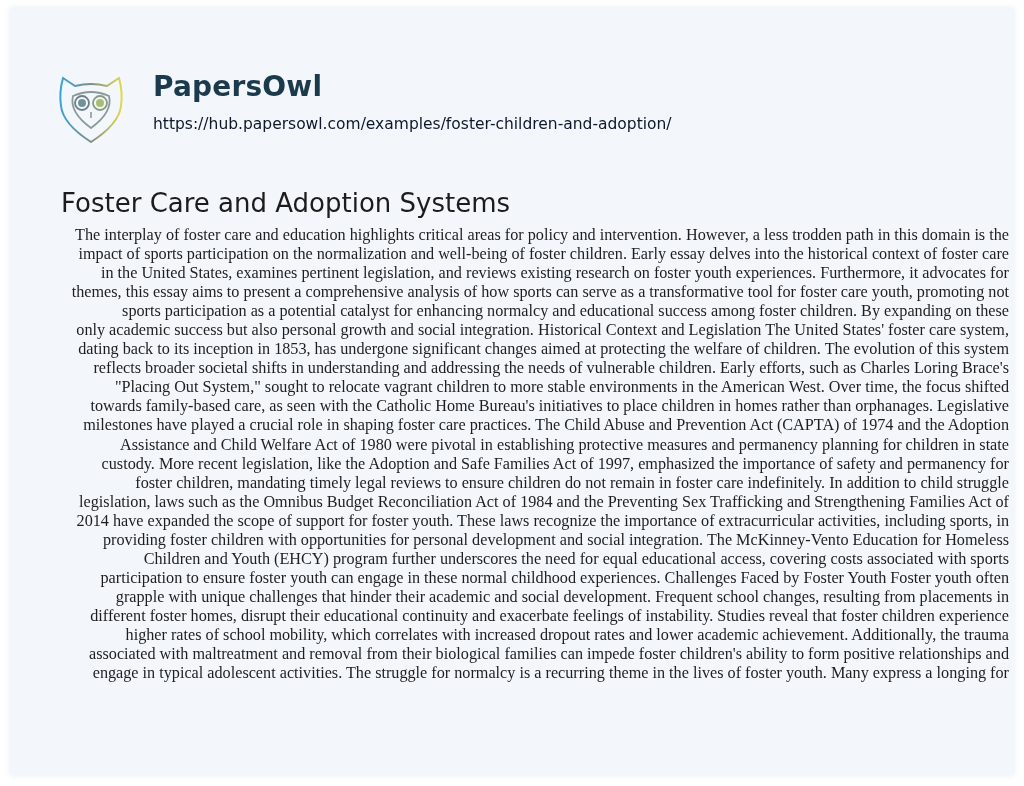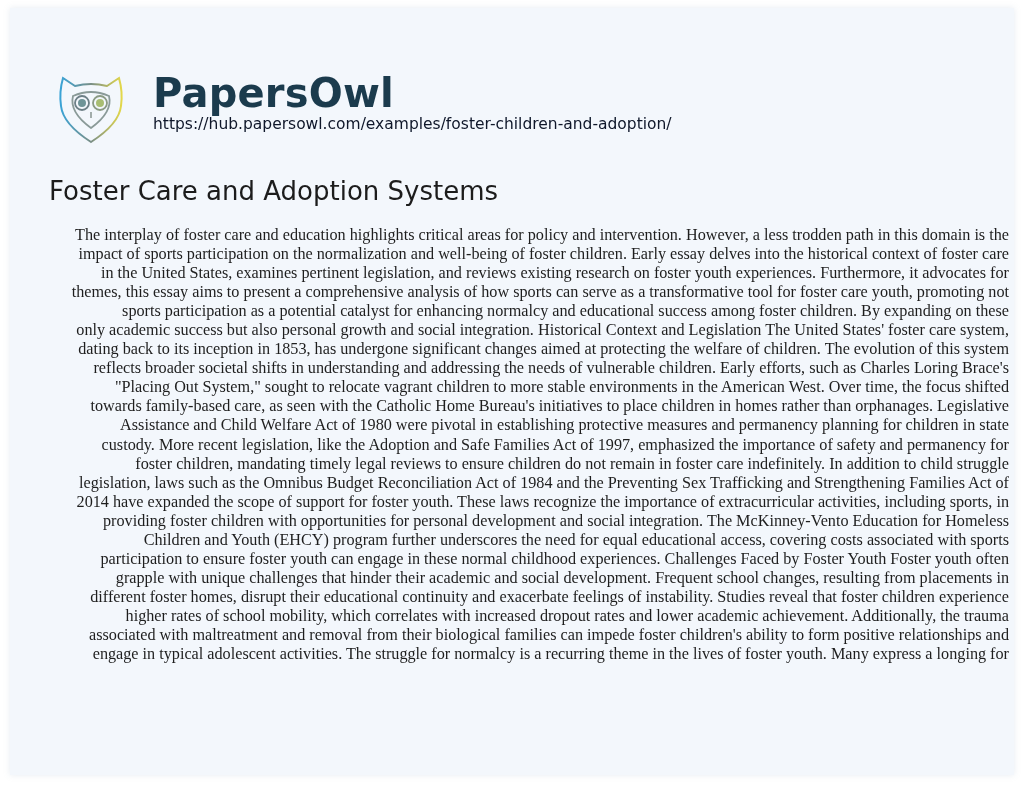--- a/index.html
+++ b/index.html
@@ -14,29 +14,29 @@
   }
   .header {
     position: absolute; left: 0; top: 0; width: 100%; height: 150px;
   }
   .logo {
     position: absolute; left: 41px; top: 58px; width: 80px; height: 80px;
   }
   .brand-name {
     position: absolute; left: 143px; top: 62px;
     font-family: "DejaVu Sans", sans-serif; font-weight: bold;
-    font-size: 40px; color: #1b3b4d; letter-spacing: 0.2px;
+    font-size: 28px; color: #1b3b4d; letter-spacing: 0.2px;
   }
   .brand-url {
     position: absolute; left: 143px; top: 107px;
     font-family: "DejaVu Sans", sans-serif; font-size: 15.5px;
     color: #0f172a; text-decoration: none;
   }
   .title {
-    position: absolute; left: 39px; top: 168px; margin: 0;
+    position: absolute; left: 39px; top: 168px; margin: 12px;
     font-family: "DejaVu Sans", sans-serif; font-weight: normal;
     font-size: 26px; color: #1c1c1c; white-space: nowrap;
   }
   .body-text {
     position: absolute; left: 39px; top: 218px; width: 960px;
     font-family: "Liberation Serif", serif; font-size: 16.2px;
     line-height: 19.05px; color: #1e1e1e;
   }
   .body-text .line { display: block; white-space: nowrap; text-align: right; }
 </style>
@@ -73,20 +73,21 @@
     <span class="line">The interplay of foster care and education highlights critical areas for policy and intervention. However, a less trodden path in this domain is the</span>
     <span class="line">impact of sports participation on the normalization and well-being of foster children. Early essay delves into the historical context of foster care</span>
     <span class="line">in the United States, examines pertinent legislation, and reviews existing research on foster youth experiences. Furthermore, it advocates for</span>
     <span class="line">themes, this essay aims to present a comprehensive analysis of how sports can serve as a transformative tool for foster care youth, promoting not</span>
     <span class="line">sports participation as a potential catalyst for enhancing normalcy and educational success among foster children. By expanding on these</span>
     <span class="line">only academic success but also personal growth and social integration. Historical Context and Legislation The United States' foster care system,</span>
     <span class="line">dating back to its inception in 1853, has undergone significant changes aimed at protecting the welfare of children. The evolution of this system</span>
     <span class="line">reflects broader societal shifts in understanding and addressing the needs of vulnerable children. Early efforts, such as Charles Loring Brace's</span>
     <span class="line">"Placing Out System," sought to relocate vagrant children to more stable environments in the American West. Over time, the focus shifted</span>
     <span class="line">towards family-based care, as seen with the Catholic Home Bureau's initiatives to place children in homes rather than orphanages. Legislative</span>
+    <span class="line">milestones have played a crucial role in shaping foster care practices. The Child Abuse and Prevention Act (CAPTA) of 1974 and the Adoption</span>
     <span class="line">Assistance and Child Welfare Act of 1980 were pivotal in establishing protective measures and permanency planning for children in state</span>
     <span class="line">custody. More recent legislation, like the Adoption and Safe Families Act of 1997, emphasized the importance of safety and permanency for</span>
     <span class="line">foster children, mandating timely legal reviews to ensure children do not remain in foster care indefinitely. In addition to child struggle</span>
     <span class="line">legislation, laws such as the Omnibus Budget Reconciliation Act of 1984 and the Preventing Sex Trafficking and Strengthening Families Act of</span>
     <span class="line">2014 have expanded the scope of support for foster youth. These laws recognize the importance of extracurricular activities, including sports, in</span>
     <span class="line">providing foster children with opportunities for personal development and social integration. The McKinney-Vento Education for Homeless</span>
     <span class="line">Children and Youth (EHCY) program further underscores the need for equal educational access, covering costs associated with sports</span>
     <span class="line">participation to ensure foster youth can engage in these normal childhood experiences. Challenges Faced by Foster Youth Foster youth often</span>
     <span class="line">grapple with unique challenges that hinder their academic and social development. Frequent school changes, resulting from placements in</span>
     <span class="line">different foster homes, disrupt their educational continuity and exacerbate feelings of instability. Studies reveal that foster children experience</span>

